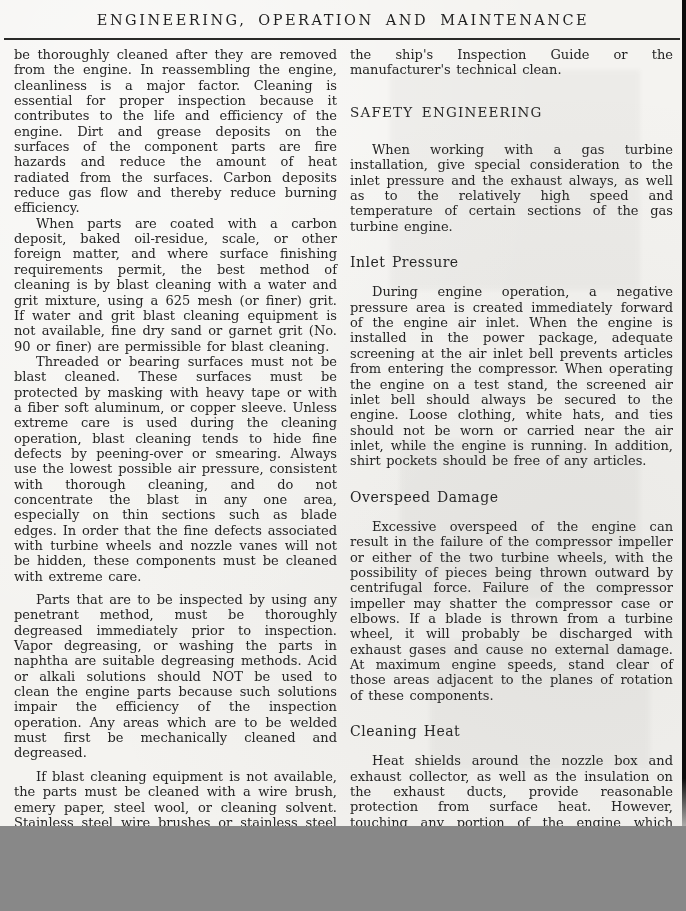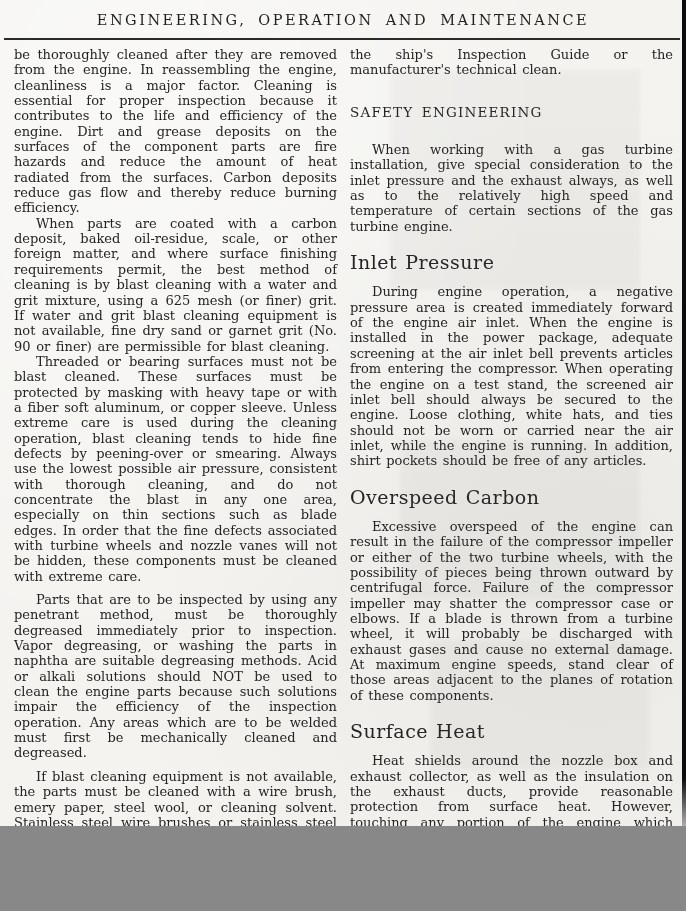--- a/index.html
+++ b/index.html
@@ -50,21 +50,21 @@
   .col p.space-before { margin-top: 8px; }
   .main-heading {
     margin: 27px 0 22px 0;
     font-size: 13.5px;
     letter-spacing: 1.2px;
     word-spacing: 3px;
     text-align: left;
   }
   .sub-heading {
     margin: 21px 0 14px 0;
-    font-size: 19px;
+    font-size: 14px;
     letter-spacing: 0.5px;
     text-align: left;
   }
   .page-number {
     position: absolute;
     bottom: 12px; left: 0; right: 0;
     text-align: center;
     font-size: 13.5px;
     letter-spacing: 1px;
     color: #2a2a2a;
@@ -105,24 +105,24 @@
     <div class="col">
       <p class="no-indent">the ship's Inspection Guide or the manufacturer's technical clean.</p>
 
       <div class="main-heading">SAFETY ENGINEERING</div>
 
       <p>When working with a gas turbine installation, give special consideration to the inlet pressure and the exhaust always, as well as to the relatively high speed and temperature of certain sections of the gas turbine engine.</p>
 
       <div class="sub-heading">Inlet Pressure</div>
       <p>During engine operation, a negative pressure area is created immediately forward of the engine air inlet.  When the engine is installed in the power package, adequate screening at the air inlet bell prevents articles from entering the compressor.  When operating the engine on a test stand, the screened air inlet bell should always be secured to the engine.  Loose clothing, white hats, and ties should not be worn or carried near the air inlet, while the engine is running.  In addition, shirt pockets should be free of any articles.</p>
 
-      <div class="sub-heading">Overspeed Carbon</div>
+      <div class="sub-heading">Overspeed Damage</div>
       <p>Excessive overspeed of the engine can result in the failure of the compressor impeller or either of the two turbine wheels, with the possibility of pieces being thrown outward by centrifugal force.  Failure of the compressor impeller may shatter the compressor case or elbows.  If a blade is thrown from a turbine wheel, it will probably be discharged with exhaust gases and cause no external damage.  At maximum engine speeds, stand clear of those areas adjacent to the planes of rotation of these components.</p>
 
-      <div class="sub-heading">Surface Heat</div>
+      <div class="sub-heading">Cleaning Heat</div>
       <p>Heat shields around the nozzle box and exhaust collector, as well as the insulation on the exhaust ducts, provide reasonable protection from surface heat.  However, touching any portion of the engine which conducts combustible gases, or adjacent parts, can result in severe burns.  A cooling period of approximately 30 minutes is required before inspecting or performing major maintenence.</p>
     </div>
 
   </div>
 
 
   <div class="scan-edge-right"></div>
 
   <div class="bleed-artifact" style="top:70px; left:390px; width:250px; height:220px;"></div>
   <div class="bleed-artifact" style="top:440px; left:400px; width:240px; height:160px;"></div>

